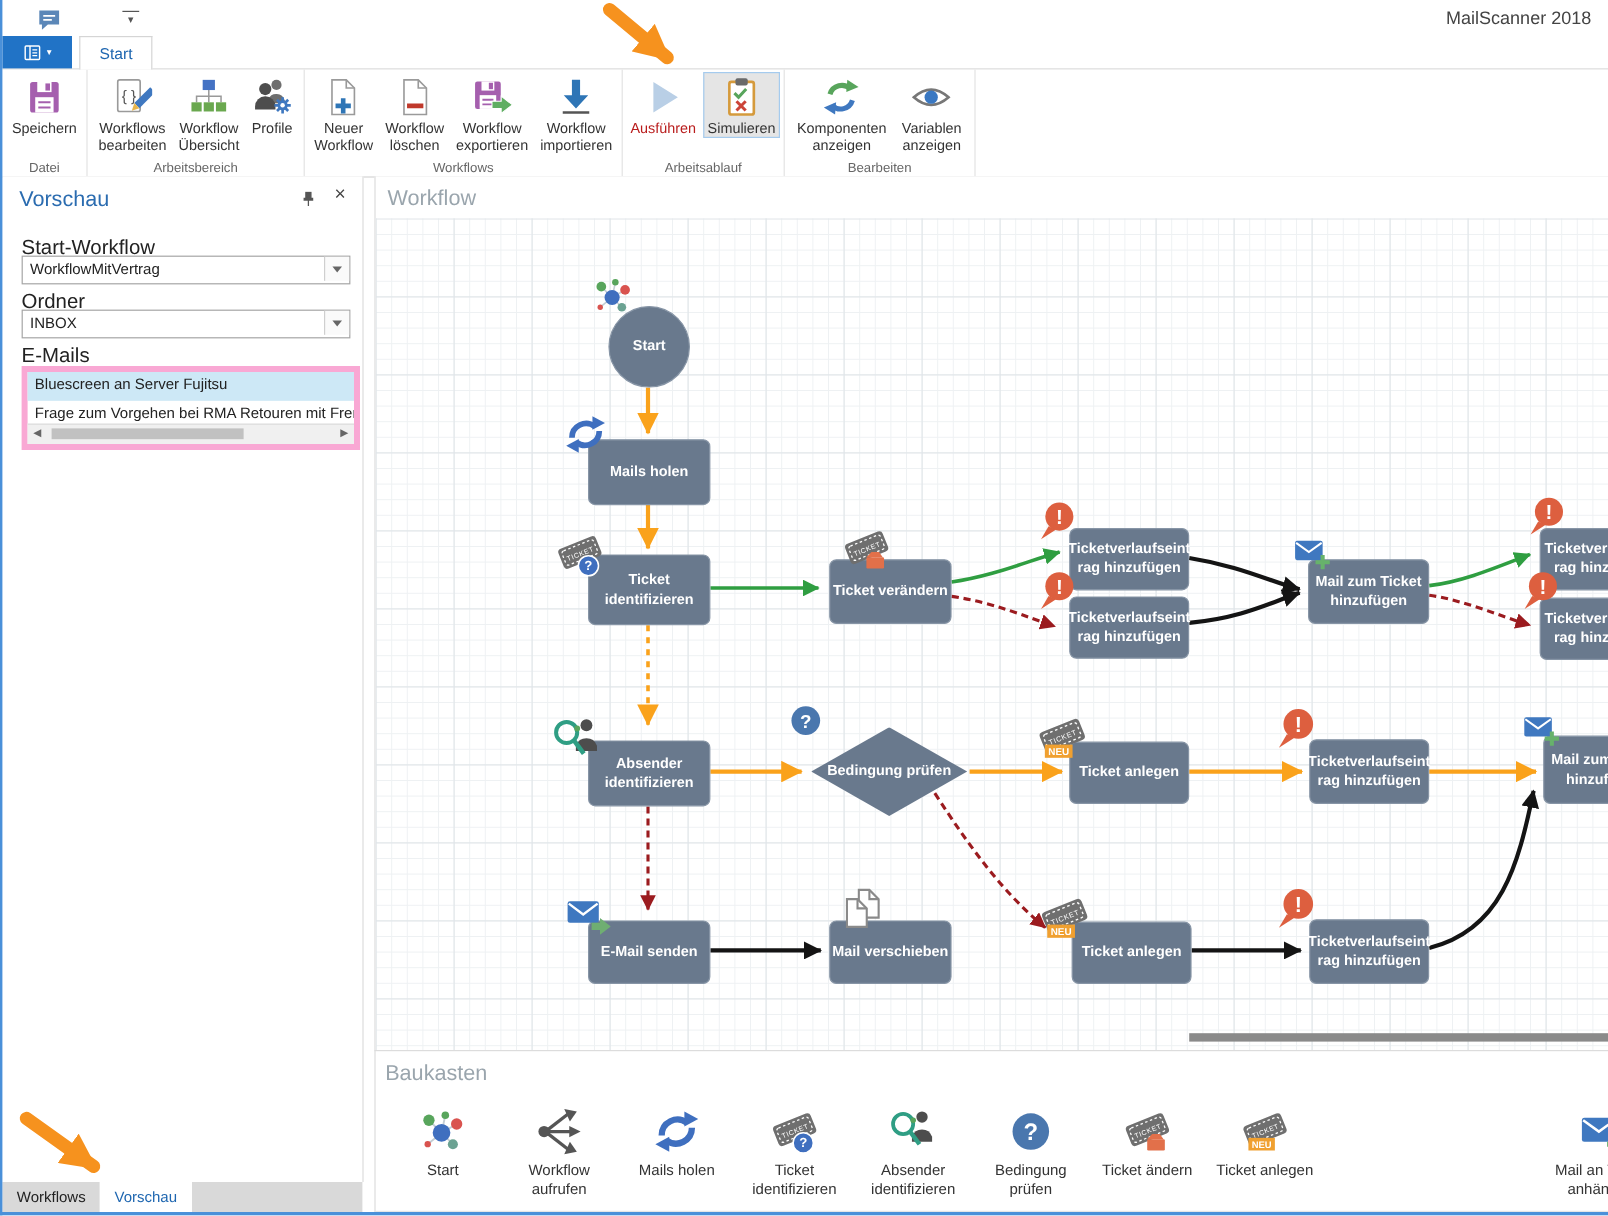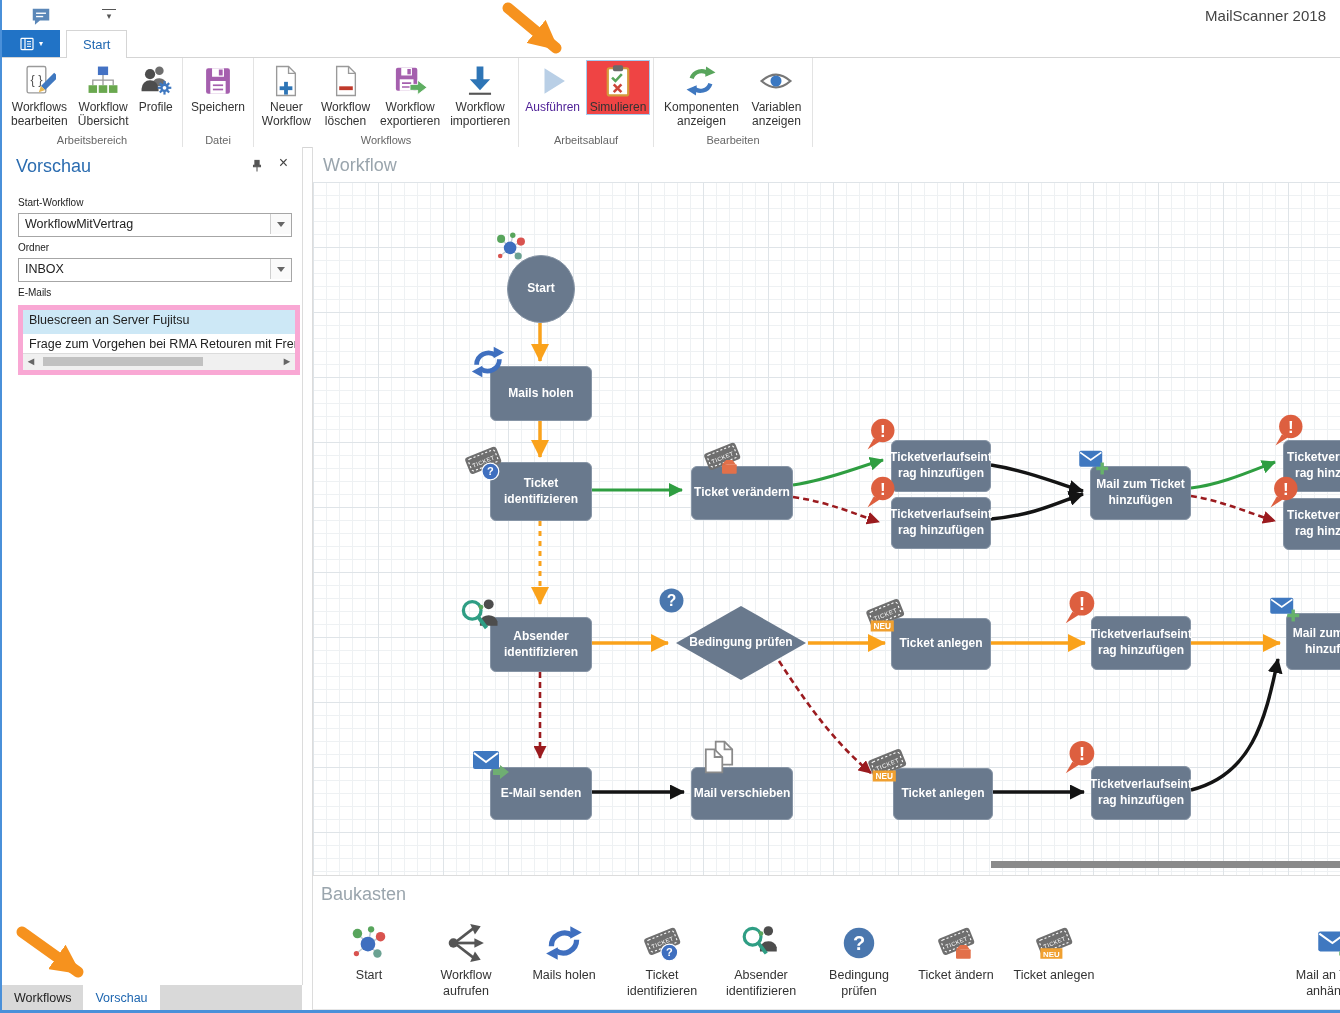--- a/index.html
+++ b/index.html
@@ -23,29 +23,29 @@
   .appbtn .caret{font-size:8px;}
   .tab-start{position:absolute;left:64px;top:0;height:27px;padding:0 16px;background:#fff;border:1px solid #d5d5d5;border-bottom:none;display:flex;align-items:center;font-size:13px;color:#1e66b0;z-index:2;}
 
   
   .ribbon{position:absolute;left:2px;top:58px;width:1338px;height:89px;background:#fff;border-bottom:1px solid #d5d5d5;display:flex;}
   .rgroup{position:relative;border-right:1px solid #e3e3e3;padding:2px 4px 16px 4px;display:flex;align-items:flex-start;justify-content:center;}
   .rgroup-label{position:absolute;bottom:1px;left:0;right:0;text-align:center;font-size:11px;color:#666;}
   .rbtn{display:flex;flex-direction:column;align-items:center;padding:3px 3px 0 3px;margin:0 1px;cursor:pointer;border:1px solid transparent;}
   .rbtn .ric{width:34px;height:34px;flex:0 0 34px;}
   .rbtn .rlabel{font-size:12px;color:#333;text-align:center;line-height:1.2;margin-top:2px;white-space:pre-line;}
-  .rbtn.disabled .rlabel{color:#4c1d95;}
-  .rbtn.hl{background:#ef4444;border:1px solid #a5cbee;}
+  .rbtn.disabled .rlabel{color:#b91c1c;}
+  .rbtn.hl{background:#e5e5e5;border:1px solid #a5cbee;}
 
   
   .sidebar{position:absolute;left:2px;top:147px;width:300px;height:838px;background:#fff;border-right:1px solid #dcdcdc;}
   .panel-title{position:absolute;left:14px;top:9px;font-size:18px;color:#2b6cb0;}
   .pin-ic{position:absolute;right:38px;top:12px;width:14px;height:14px;cursor:pointer;}
   .close-ic{position:absolute;right:14px;top:8px;font-size:16px;color:#444;cursor:pointer;line-height:1;}
-  .fld-label{position:absolute;left:16px;font-size:10px;color:#222;}
+  .fld-label{position:absolute;left:16px;font-size:17px;color:#222;}
   .combo{position:absolute;left:16px;width:272px;height:22px;border:1px solid #a6a6a6;background:#fff;cursor:pointer;}
   .combo .val{font-size:12.5px;color:#222;padding:3px 24px 0 6px;white-space:nowrap;overflow:hidden;}
   .combo .dd{position:absolute;right:0;top:0;width:20px;height:20px;border-left:1px solid #cfcfcf;background:#fafafa;}
   .combo .dd::after{content:"";position:absolute;left:6px;top:8px;border-left:4px solid transparent;border-right:4px solid transparent;border-top:5px solid #666;}
   .maillist{position:absolute;left:16px;top:158px;width:272px;height:60px;border:5px solid #f9a8d4;background:#fff;}
   .mailrow{height:21px;font-size:12.5px;color:#222;padding:3px 6px 0 6px;white-space:nowrap;overflow:hidden;cursor:pointer;}
   .mailrow.sel{background:#cde8f6;}
   .hscroll{position:absolute;left:0;bottom:0;width:100%;height:16px;background:#f0f0f0;border-top:1px solid #dcdcdc;}
   .hs-btn{position:absolute;top:0;width:16px;height:15px;color:#666;font-size:11px;text-align:center;line-height:15px;cursor:pointer;}
   .hs-thumb{position:absolute;left:20px;top:3px;width:160px;height:9px;background:#c1c1c1;cursor:pointer;}
@@ -313,50 +313,50 @@
   <div class="appbtn">
     <svg width="16" height="16">
         <use href="#s-menu" width="16" height="16"></use>
       </svg>
     <span class="caret">▾</span>
   </div>
   <div class="tab-start">Start</div>
 </div>
 
 <div class="ribbon">
+  <div class="rgroup" style="width:62px">
+    <div class="rbtn">
+      <svg class="ric">
+          <use href="#s-floppy" width="34" height="34"></use>
+        </svg>
+      <div class="rlabel">Speichern</div>
+    </div>
+    <div class="rgroup-label">Datei</div>
+  </div>
+
   <div class="rgroup" style="width:172px">
     <div class="rbtn" style="width:62px">
       <svg class="ric">
           <use href="#s-braces-pencil" width="34" height="34"></use>
         </svg>
       <div class="rlabel">Workflows bearbeiten</div>
     </div>
     <div class="rbtn" style="width:62px">
       <svg class="ric">
           <use href="#s-orgchart" width="34" height="34"></use>
         </svg>
       <div class="rlabel">Workflow Übersicht</div>
     </div>
     <div class="rbtn" style="width:42px">
       <svg class="ric">
           <use href="#s-people-gear" width="34" height="34"></use>
         </svg>
       <div class="rlabel">Profile</div>
     </div>
     <div class="rgroup-label">Arbeitsbereich</div>
-  </div>
-
-  <div class="rgroup" style="width:62px">
-    <div class="rbtn">
-      <svg class="ric">
-          <use href="#s-floppy" width="34" height="34"></use>
-        </svg>
-      <div class="rlabel">Speichern</div>
-    </div>
-    <div class="rgroup-label">Datei</div>
   </div>
 
   <div class="rgroup" style="width:256px">
     <div class="rbtn" style="width:56px">
       <svg class="ric">
           <use href="#s-page-plus" width="34" height="34"></use>
         </svg>
       <div class="rlabel">Neuer Workflow</div>
     </div>
     <div class="rbtn" style="width:58px">

